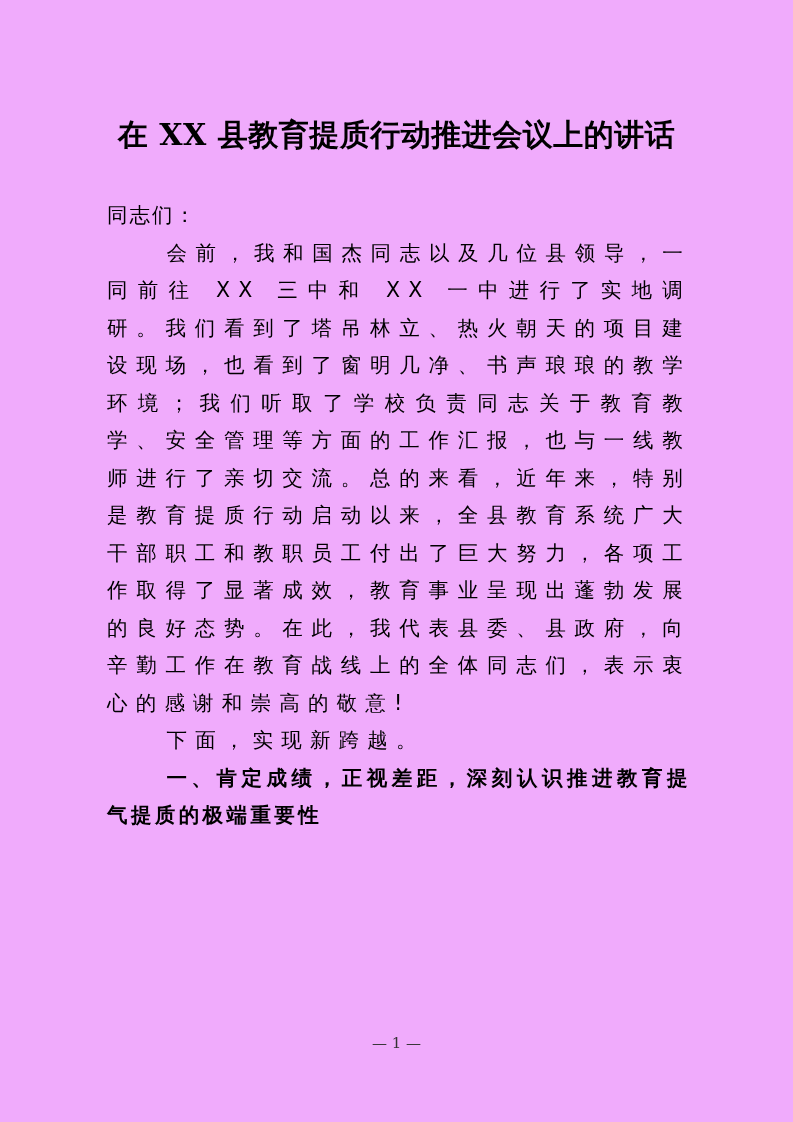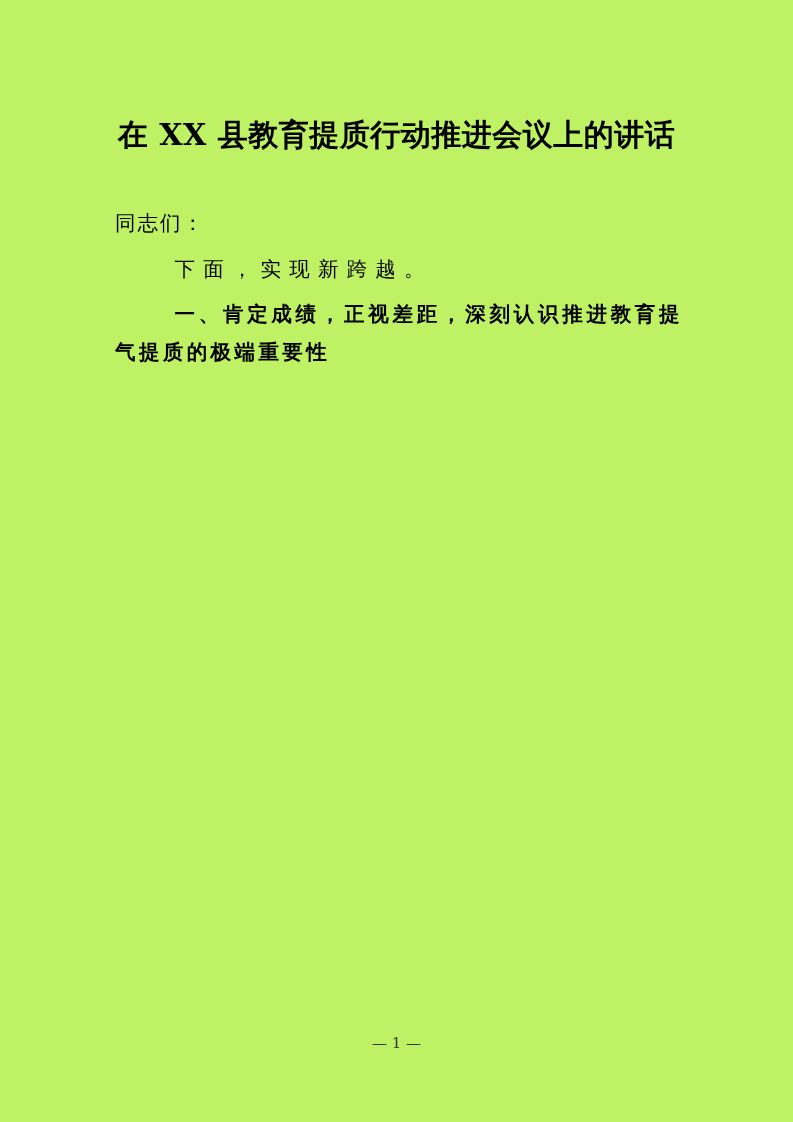--- a/index.html
+++ b/index.html
@@ -13,21 +13,21 @@
       position: relative;
       overflow: hidden;
       color: #000000;
     }
     .page {
       position: absolute;
       left: 0;
       top: 0;
       width: 793px;
       height: 1122px;
-      background: #bef264;
+      background: #f0abfc;
     }
     .title {
       position: absolute;
       left: 0;
       top: 110px;
       width: 793px;
       text-align: center;
       font-family: "DejaVu Serif", "Liberation Serif", serif;
       font-weight: bold;
       font-size: 30px;
@@ -40,21 +40,21 @@
       left: 107px;
       top: 197px;
       width: 584px;
       font-family: "DejaVu Sans", "Liberation Sans", sans-serif;
       font-size: 20.5px;
       line-height: 37.5px;
       letter-spacing: 8.2px;
       text-align: justify;
     }
     .body p {
-      margin: 8px;
+      margin: 0;
       padding: 0;
     }
     .indent {
       text-indent: 2.9em;
     }
     .salutation {
       letter-spacing: 2px;
     }
     .heading {
       font-weight: bold;
@@ -76,20 +76,21 @@
 <body>
 
 <div class="page">
 
   <div class="title">在 XX 县教育提质行动推进会议上的讲话</div>
 
   <div class="body">
     <p class="salutation">同志们：</p>
 
 
+    <p class="indent">会前，我和国杰同志以及几位县领导，一同前往 XX 三中和 XX 一中进行了实地调研。我们看到了塔吊林立、热火朝天的项目建设现场，也看到了窗明几净、书声琅琅的教学环境；我们听取了学校负责同志关于教育教学、安全管理等方面的工作汇报，也与一线教师进行了亲切交流。总的来看，近年来，特别是教育提质行动启动以来，全县教育系统广大干部职工和教职员工付出了巨大努力，各项工作取得了显著成效，教育事业呈现出蓬勃发展的良好态势。在此，我代表县委、县政府，向辛勤工作在教育战线上的全体同志们，表示衷心的感谢和崇高的敬意!</p>
 
     <p class="indent">下面，实现新跨越。</p>
 
     <p class="indent heading">一、肯定成绩，正视差距，深刻认识推进教育提气提质的极端重要性</p>
 
   </div>
 
   <div class="footer">— 1 —</div>
 
 </div>

